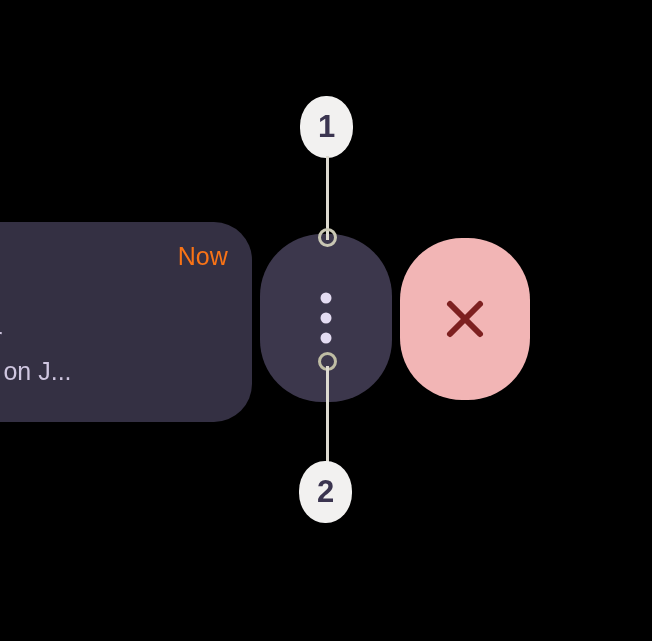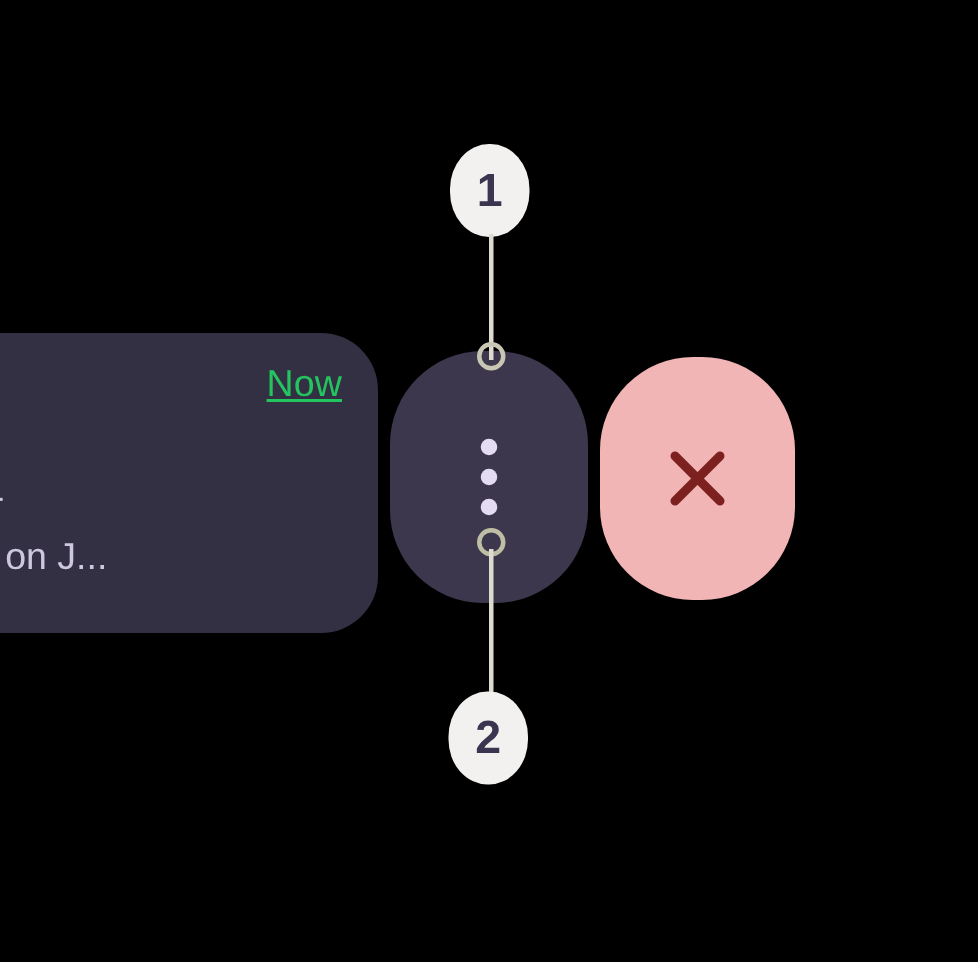--- a/index.html
+++ b/index.html
@@ -22,24 +22,23 @@
     left:-120px; top:222px;
     width:372px; height:200px;
     background:#343043;
     border-radius:38px;
     overflow:hidden;
   }
   .notif-time {
     position:absolute;
     right:24px; top:20px;
     font-size:25px;
-    color:#22c55e;
+    color:#f97316;
     letter-spacing:0.1px;
     white-space:nowrap;
-    text-decoration:underline;
   }
   .notif-body {
     position:absolute;
     left:22px; top:98px;
     width:330px;
     font-size:25px;
     line-height:34px;
     color:#CFC6E0;
     white-space:pre-line;
   }

